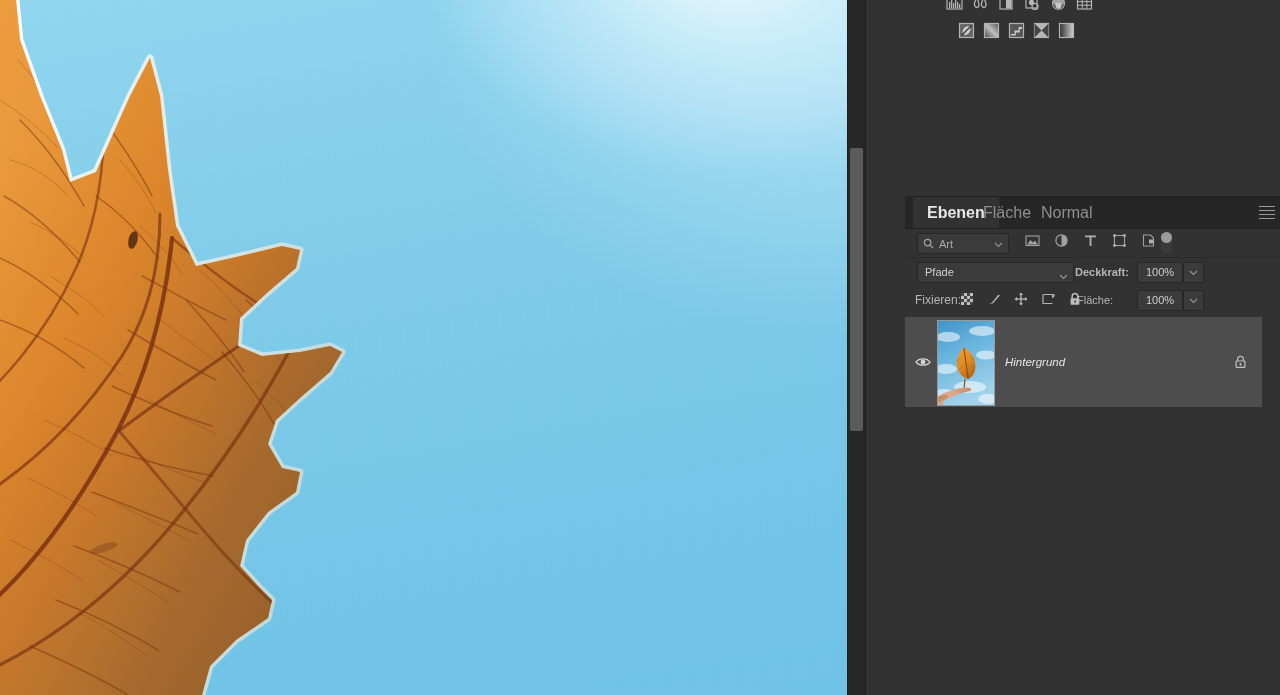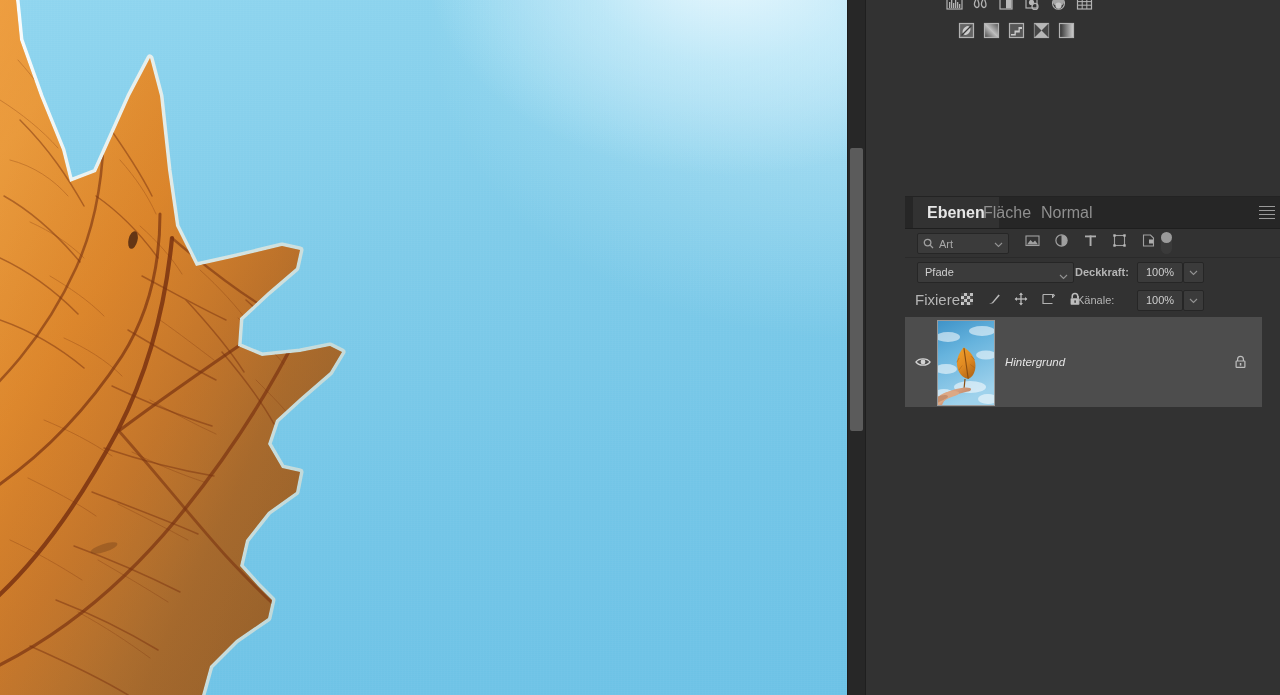--- a/index.html
+++ b/index.html
@@ -133,21 +133,21 @@
     background:#3b3b3b;border:1px solid #262626;border-radius:2px;
     line-height:19px;text-align:center;font-size:11px;color:#cfcfcf;cursor:default;
   }
   .opacity-chev{
     position:absolute;left:278px;top:4px;width:19px;height:19px;
     background:#3b3b3b;border:1px solid #262626;border-radius:2px;cursor:default;
   }
   .opacity-chev svg{position:absolute;left:5px;top:5px;opacity:.75;}
 
   .lock-row{position:relative;height:28px;}
-  .lock-label{position:absolute;left:10px;top:0;line-height:28px;font-size:15px;color:#b5b5b5;}
+  .lock-label{position:absolute;left:10px;top:0;line-height:28px;font-size:12px;color:#b5b5b5;}
   .lock-icons{position:absolute;left:55px;top:6px;display:flex;gap:13px;align-items:center;}
   .lock-icons .li{width:14px;height:14px;opacity:.85;cursor:default;}
   .fill-label{position:absolute;left:172px;top:0;line-height:28px;font-size:11px;color:#b5b5b5;}
   .fill-field{
     position:absolute;left:232px;top:4px;width:44px;height:19px;
     background:#3b3b3b;border:1px solid #262626;border-radius:2px;
     line-height:19px;text-align:center;font-size:11px;color:#cfcfcf;cursor:default;
   }
   .fill-chev{
     position:absolute;left:278px;top:4px;width:19px;height:19px;
@@ -573,21 +573,21 @@
               </svg>
           </span>
           <span class="li">
             <svg width="14" height="14" viewBox="0 0 14 14">
                 <path d="M4.2 6.3 V4.4 A2.8 2.8 0 0 1 9.8 4.4 V6.3" fill="none" stroke="#d6d6d6" stroke-width="1.5"></path>
                 <rect x="2.6" y="6.3" width="8.8" height="6.4" rx="0.7" fill="#d6d6d6"></rect>
                 <rect x="6.4" y="8.4" width="1.4" height="2.4" fill="#3a3a3a"></rect>
               </svg>
           </span>
         </div>
-        <div class="fill-label">Känale:</div>
+        <div class="fill-label">Fläche:</div>
         <div class="fill-field">100%</div>
         <div class="fill-chev">
           <svg width="9" height="9" viewBox="0 0 9 9">
               <path d="M1 3 L4.5 6.4 L8 3" fill="none" stroke="#b0b0b0" stroke-width="1.1"></path>
             </svg>
         </div>
       </div>
 
       <div class="layer-list">
         <div class="layer-row">

